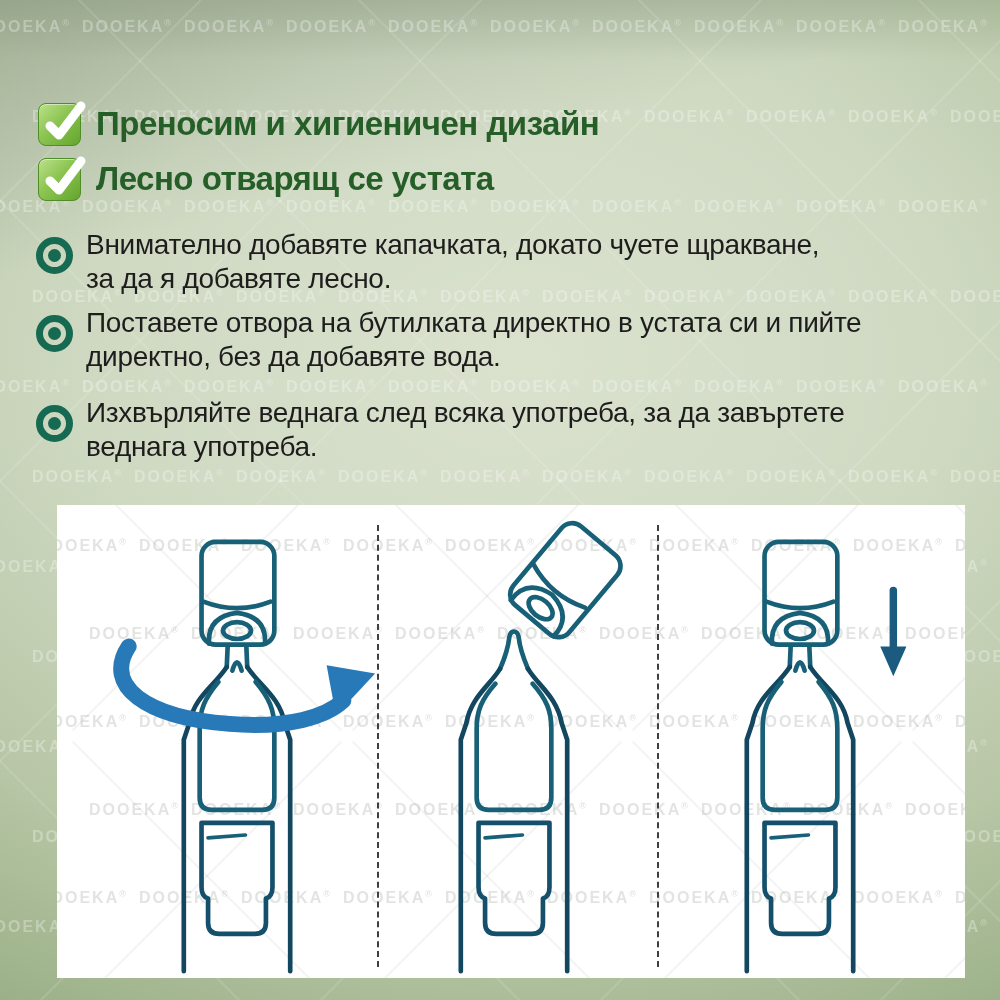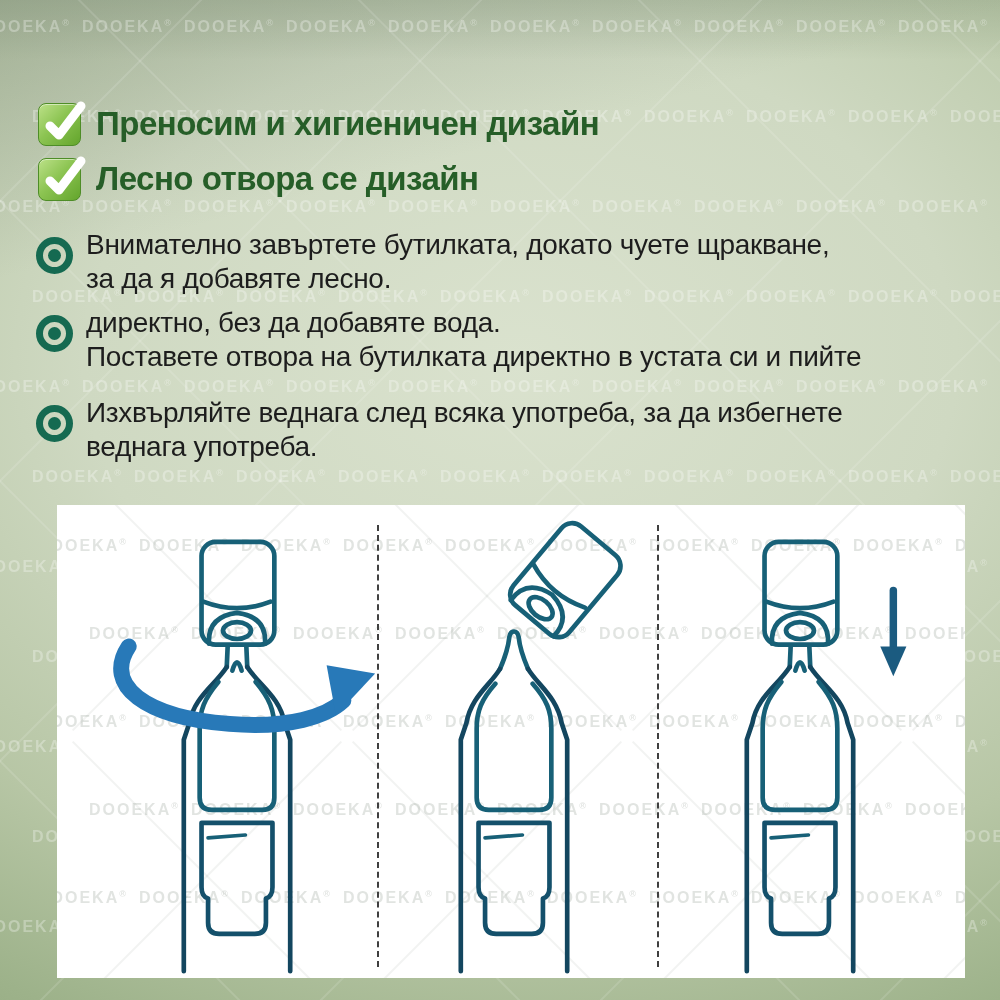--- a/index.html
+++ b/index.html
@@ -226,47 +226,47 @@
         </svg>
     </span>
     <span class="feature-label">Преносим и хигиеничен дизайн</span>
   </div>
   <div class="feature" style="top:156px">
     <span class="checkbox">
       <svg width="44" height="50" viewBox="0 0 44 50">
           <path d="M9,30 L18,39 L40,10" stroke="#ffffff" stroke-width="9" fill="none" stroke-linecap="round" stroke-linejoin="round"></path>
         </svg>
     </span>
-    <span class="feature-label">Лесно отвора се дизайн</span>
+    <span class="feature-label">Лесно отварящ се устата</span>
   </div>
 
   <div class="bullet">
     <span class="target" style="left:36px;top:237px">
         <span class="dot"></span>
       </span>
     <div class="bullet-text" style="left:86px;top:228px">
-      <div>Внимателно завъртете бутилката, докато чуете щракване,</div>
+      <div>Внимателно добавяте капачката, докато чуете щракване,</div>
       <div>за да я добавяте лесно.</div>
     </div>
   </div>
   <div class="bullet">
     <span class="target" style="left:36px;top:315px">
         <span class="dot"></span>
       </span>
     <div class="bullet-text" style="left:86px;top:306px">
+      <div>Поставете отвора на бутилката директно в устата си и пийте</div>
       <div>директно, без да добавяте вода.</div>
-      <div>Поставете отвора на бутилката директно в устата си и пийте</div>
     </div>
   </div>
   <div class="bullet">
     <span class="target" style="left:36px;top:405px">
         <span class="dot"></span>
       </span>
     <div class="bullet-text" style="left:86px;top:396px">
-      <div>Изхвърляйте веднага след всяка употреба, за да избегнете</div>
+      <div>Изхвърляйте веднага след всяка употреба, за да завъртете</div>
       <div>веднага употреба.</div>
     </div>
   </div>
 
   <div class="panel">
     <div class="layer">
         <span class="wm wm-panel" style="left: -20px; top: 32px;">DOOEKA<sup>®</sup></span>
         <span class="wm wm-panel" style="left: 82px; top: 32px;">DOOEKA<sup>®</sup></span>
         <span class="wm wm-panel" style="left: 184px; top: 32px;">DOOEKA<sup>®</sup></span>
         <span class="wm wm-panel" style="left: 286px; top: 32px;">DOOEKA<sup>®</sup></span>

